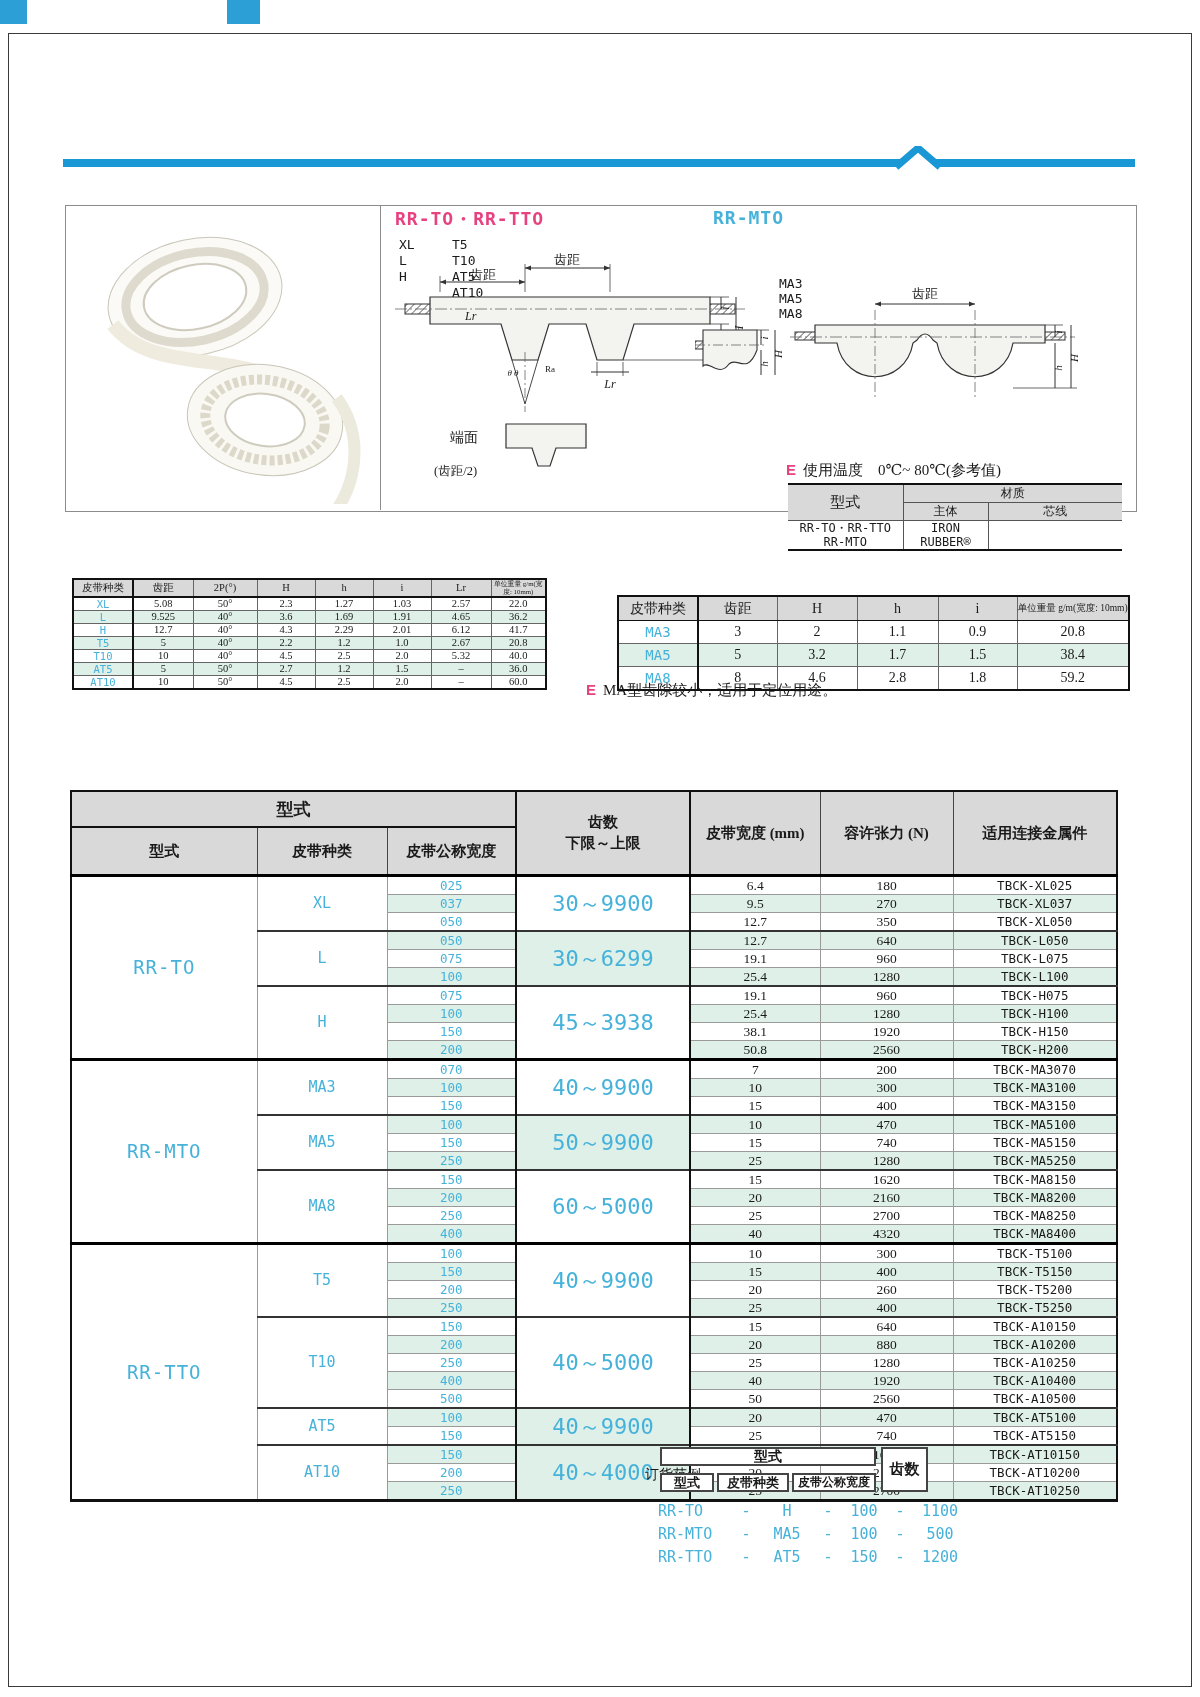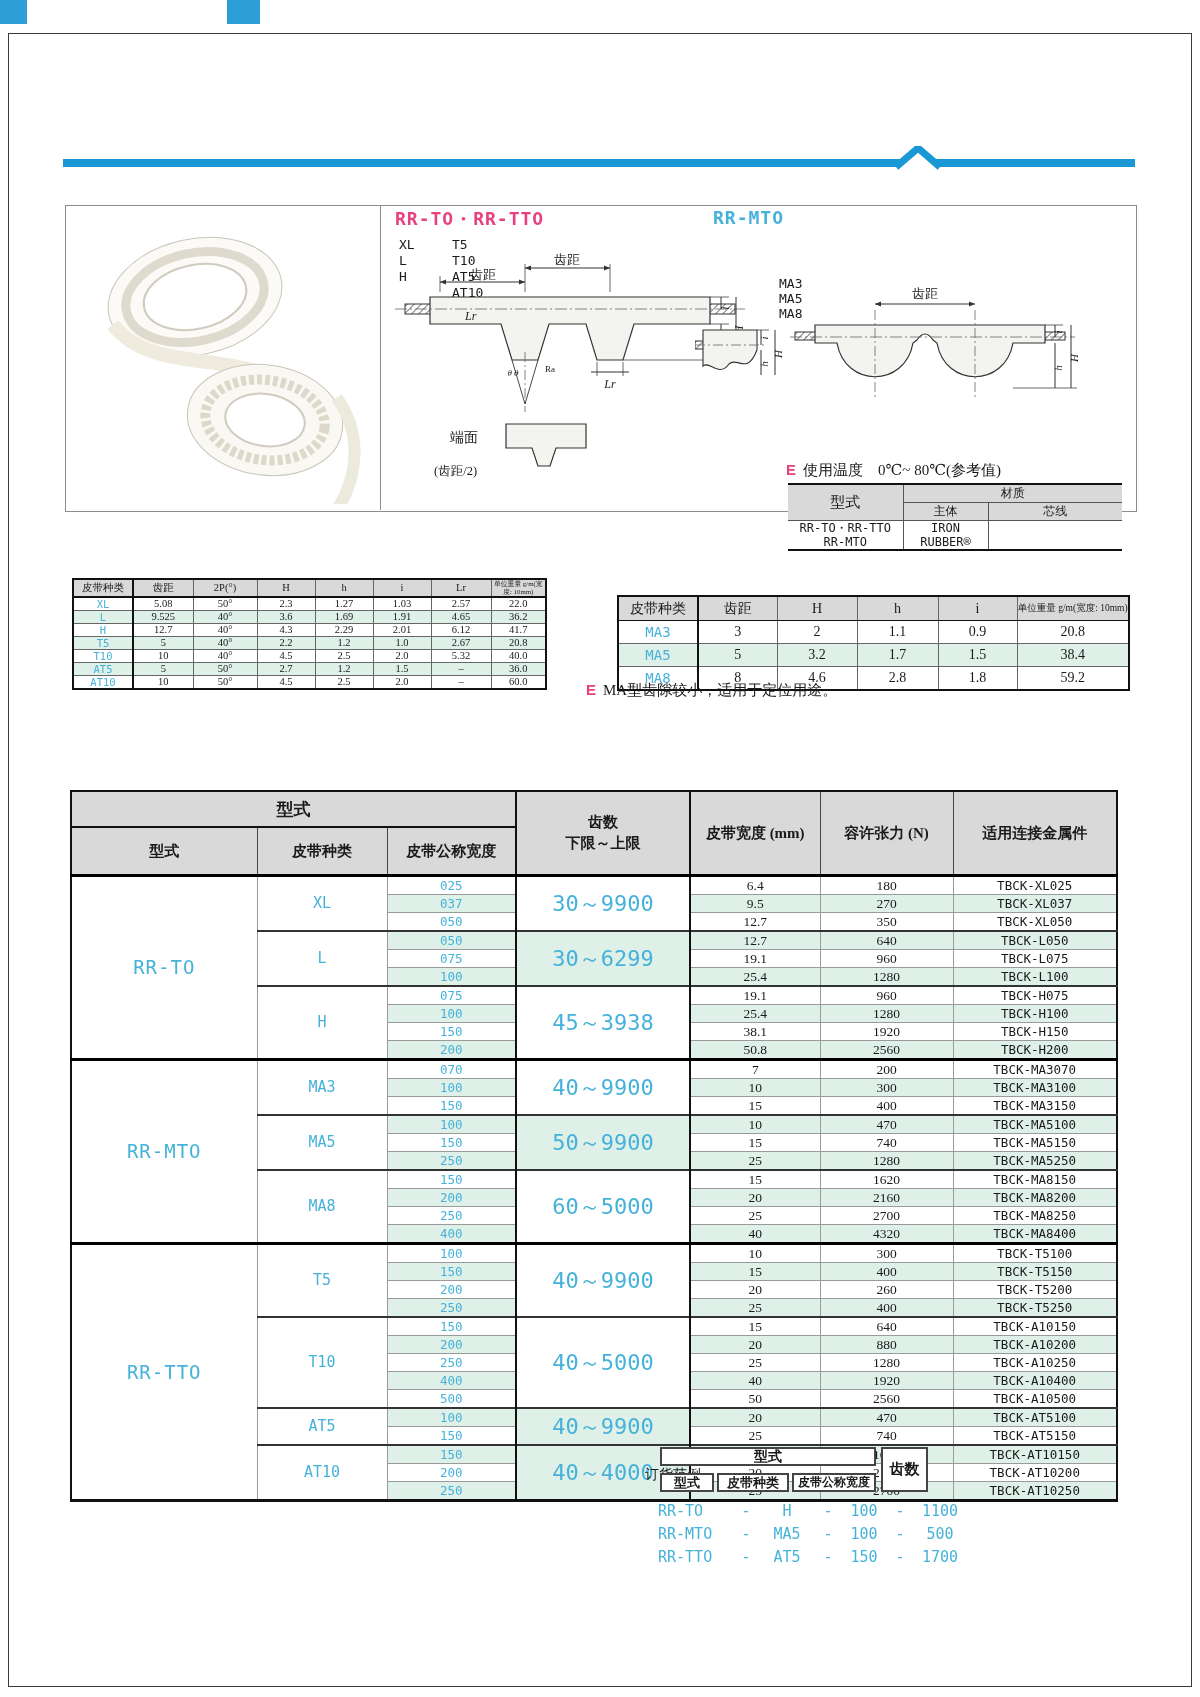--- a/index.html
+++ b/index.html
@@ -689,16 +689,16 @@
         <span class="oc s">-</span>
         <span class="oc t">500</span>
       </div>
       <div class="orow">
         <span class="oc m">RR-TTO</span>
         <span class="oc s">-</span>
         <span class="oc b">AT5</span>
         <span class="oc s">-</span>
         <span class="oc w">150</span>
         <span class="oc s">-</span>
-        <span class="oc t">1700</span>
+        <span class="oc t">1200</span>
       </div>
     </div>
 </div>
 
 </body></html>

